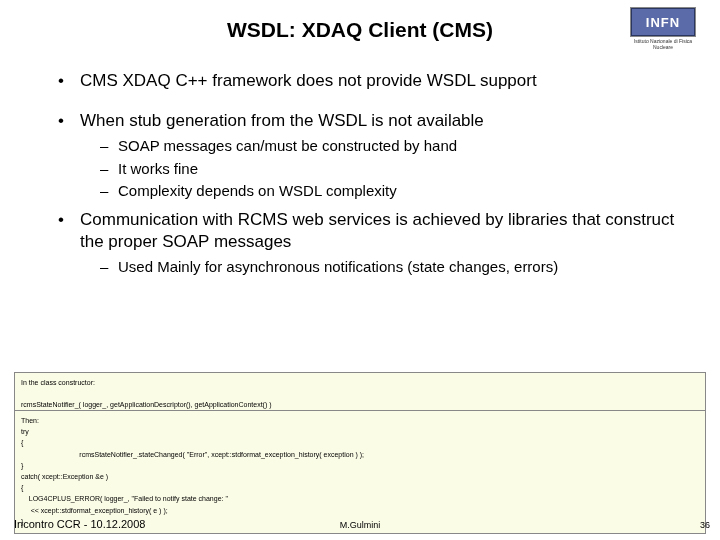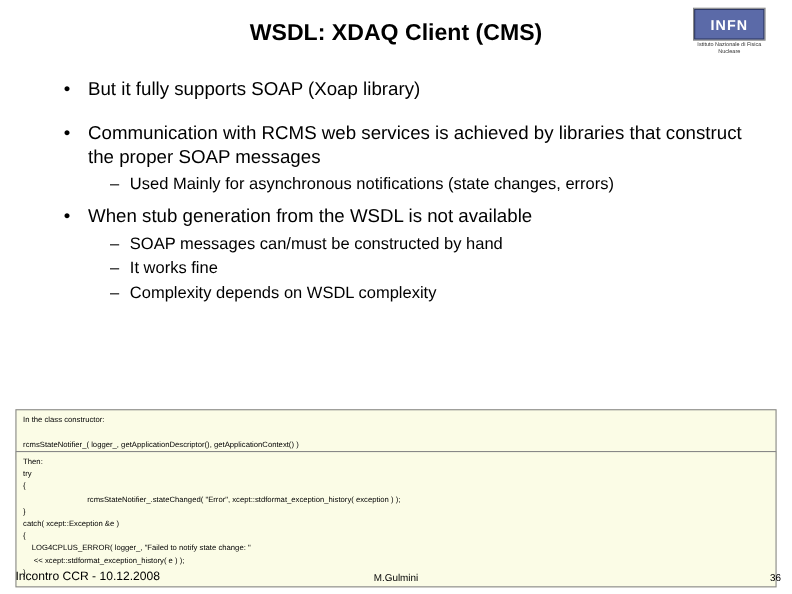--- a/index.html
+++ b/index.html
@@ -168,38 +168,38 @@
     <div class="title-text">WSDL: XDAQ Client (CMS)</div>
   </div>
 
   <div class="logo">
     <div class="logo-box">INFN</div>
     <div class="logo-caption">Istituto Nazionale di Fisica Nucleare</div>
   </div>
 
   <div class="body">
     <ul class="l1">
-      <li>But it fully supports SOAP (Xoap library)</li>
+      <li>CMS XDAQ C++ framework does not provide WSDL support</li>
     </ul>
     <div class="gap"></div>
-    <ul class="l1">
-      <li>
-        <span>Communication with RCMS web services is achieved by libraries that construct the proper SOAP messages</span>
-        <ul class="l2">
-          <li>Used Mainly for asynchronous notifications (state changes, errors)</li>
-        </ul>
-      </li>
-    </ul>
     <ul class="l1">
       <li>
         <span>When stub generation from the WSDL is not available</span>
         <ul class="l2">
           <li>SOAP messages can/must be constructed by hand</li>
           <li>It works fine</li>
           <li>Complexity depends on WSDL complexity</li>
+        </ul>
+      </li>
+    </ul>
+    <ul class="l1">
+      <li>
+        <span>Communication with RCMS web services is achieved by libraries that construct the proper SOAP messages</span>
+        <ul class="l2">
+          <li>Used Mainly for asynchronous notifications (state changes, errors)</li>
         </ul>
       </li>
     </ul>
   </div>
 
   <div class="code-block-1">In the class constructor:
 
 rcmsStateNotifier_( logger_, getApplicationDescriptor(), getApplicationContext() )</div>
   <div class="code-block-2">Then:
 try

